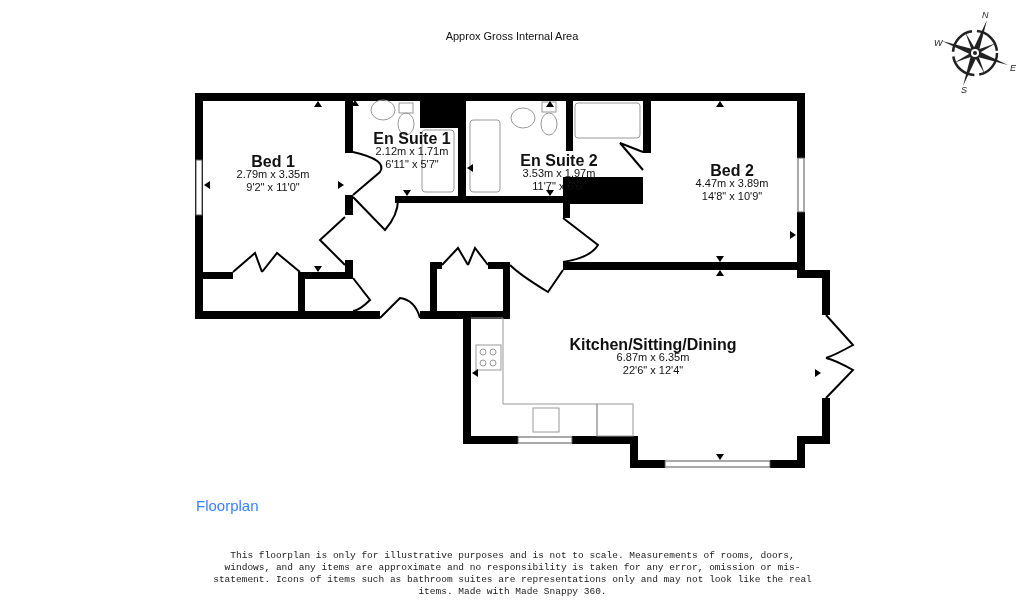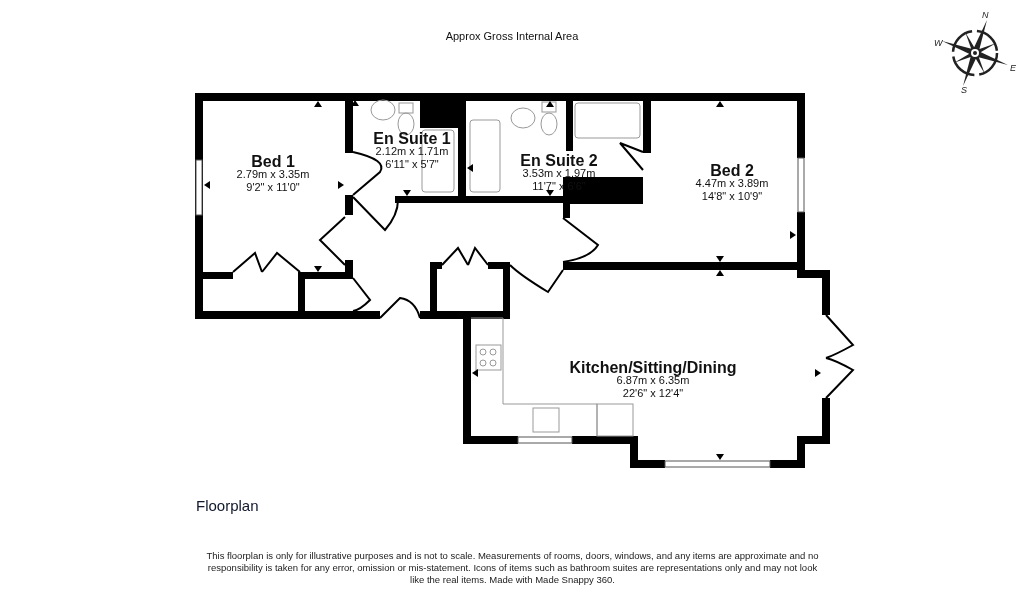--- a/index.html
+++ b/index.html
@@ -3,22 +3,22 @@
 <meta charset="utf-8">
 <style>
   html,body{margin:0;padding:0;background:#ffffff;}
   body{width:1024px;height:602px;position:relative;overflow:hidden;font-family:"Liberation Sans",sans-serif;color:#111;}
   .area-header{position:absolute;left:412px;top:30px;width:200px;text-align:center;font-weight:normal;font-size:11px;line-height:13px;}
   .compass{position:absolute;left:930px;top:8px;width:90px;height:90px;}
   .compass .lbl{position:absolute;font-size:9px;font-style:italic;color:#222;}
   svg.plan{position:absolute;left:0;top:0;}
   .room-label{position:absolute;text-align:center;font-size:11px;line-height:13px;white-space:nowrap;transform:translateX(-50%);}
   .room-label .name{font-weight:bold;font-size:16px;}
-  .floor-title{position:absolute;left:196px;top:497px;font-size:15px;color:#0f172a;}
-  .disclaimer{position:absolute;left:205px;top:550px;width:615px;text-align:center;font-size:9.5px;line-height:12px;color:#222;}
+  .floor-title{position:absolute;left:196px;top:497px;font-size:15px;color:#3b82f6;}
+  .disclaimer{position:absolute;left:205px;top:550px;width:615px;text-align:center;font-size:9.5px;line-height:12px;color:#222;font-family:Liberation Mono, monospace;}
 </style>
 </head>
 <body>
 
 <div class="area-header">
   <div>Approx Gross Internal Area</div>
 </div>
 
 <div class="compass">
   <svg width="90" height="90" viewBox="0 0 90 90">
@@ -180,21 +180,21 @@
   <div>3.53m x 1.97m</div>
   <div>11'7" x 6'6"</div>
 </div>
 
 <div class="room-label" style="left:732px;top:164px;">
   <div class="name">Bed 2</div>
   <div>4.47m x 3.89m</div>
   <div>14'8" x 10'9"</div>
 </div>
 
-<div class="room-label" style="left:653px;top:338px;margin-top:23px;">
+<div class="room-label" style="left:653px;top:338px;">
   <div class="name">Kitchen/Sitting/Dining</div>
   <div>6.87m x 6.35m</div>
   <div>22'6" x 12'4"</div>
 </div>
 
 <div class="floor-title">Floorplan</div>
 
 <div class="disclaimer">This floorplan is only for illustrative purposes and is not to scale. Measurements of rooms, doors, windows, and any items are approximate and no responsibility is taken for any error, omission or mis-statement. Icons of items such as bathroom suites are representations only and may not look like the real items. Made with Made Snappy 360.</div>
 
 </body></html>

